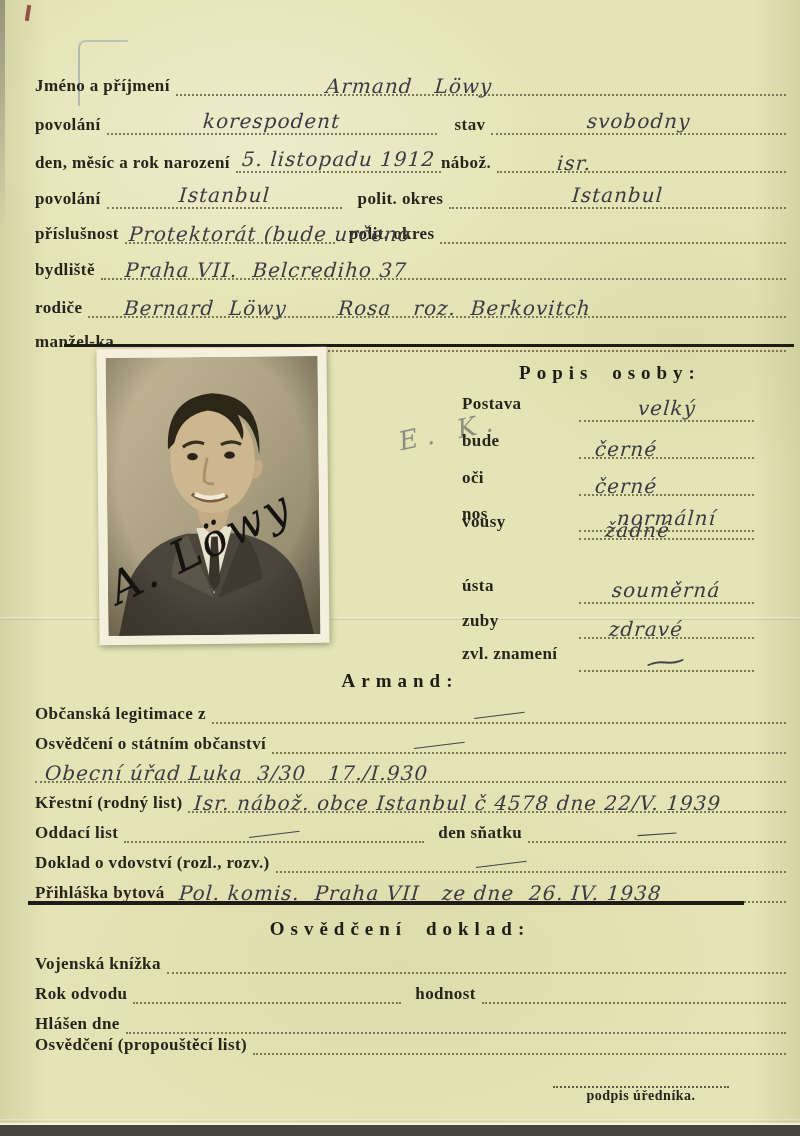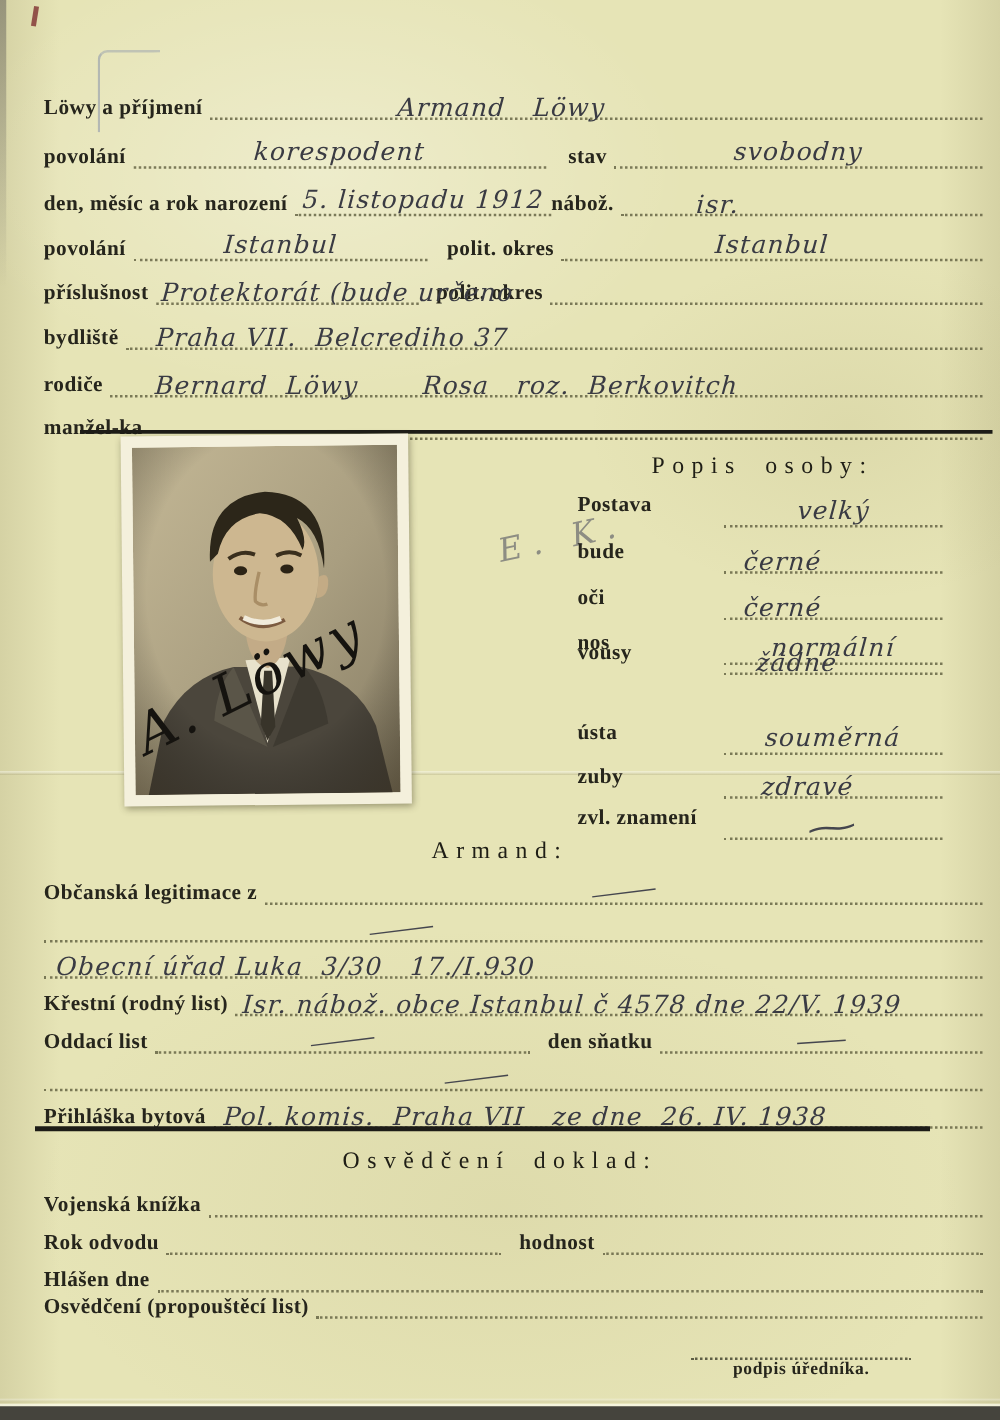--- a/index.html
+++ b/index.html
@@ -32,21 +32,21 @@
     font-family:"DejaVu Serif","Liberation Serif",serif;font-style:italic;
     font-size:20px;color:#3a3b43;letter-spacing:1px;white-space:pre;
     position:relative;top:2px;display:inline-block;transform:skewX(-4deg);
   }
   .hw.left{position:absolute;left:18px;bottom:-4px;top:auto;}
   .dash{
     display:inline-block;font-size:24px;color:#45464e;
     transform:rotate(-7deg) scaleX(2.1);position:relative;top:4px;
   }
   .heading{
-    position:absolute;font-weight:400;font-size:19px;color:#1f1e16;
+    position:absolute;font-weight:700;font-size:19px;color:#1f1e16;
     letter-spacing:6px;word-spacing:8px;text-align:center;white-space:nowrap;
   }
   .rule{position:absolute;background:#1d1c17;}
   .photo{
     position:absolute;left:98px;top:348px;width:212px;height:278px;
     background:#f4f0dc;padding:9px;transform:rotate(-0.6deg);
     box-shadow:1px 2px 6px rgba(60,55,30,0.45);
   }
   .photo svg{display:block;width:100%;height:100%;}
   .photo-sig{
@@ -97,21 +97,21 @@
 </head>
 <body>
 
 <div id="paper"></div>
 <div class="edge-left"></div>
 <div class="mark-red"></div>
 <div class="mark-blue"></div>
 <div class="crease" style="top:617px"></div>
 
 <div class="row" style="top:70px">
-  <span class="lbl">Löwy a příjmení</span>
+  <span class="lbl">Jméno a příjmení</span>
   <span class="seg">
       <span class="hw left" style="left:150px">Armand   Löwy</span>
     </span>
 </div>
 
 <div class="row" style="top:109px">
   <span class="lbl">povolání</span>
   <span class="seg" style="flex:0 0 330px"><span class="hw">korespodent</span></span>
   <span class="lbl" style="padding-left:18px">stav</span>
   <span class="seg"><span class="hw">svobodny</span></span>
@@ -252,40 +252,42 @@
   <span class="seg"><span class="hw dash" style="transform:rotate(-6deg) scaleX(2.4)">~</span></span>
 </div>
 
 <div class="heading" style="left:0;width:800px;top:670px">Armand:</div>
 
 <div class="row" style="top:698px">
   <span class="lbl">Občanská legitimace z</span>
   <span class="seg"><span class="dash">—</span></span>
 </div>
 <div class="row" style="top:728px">
+  <span class="lbl">Osvědčení o státním občanství</span>
   <span class="seg"><span class="dash" style="margin-right:180px">—</span></span>
 </div>
 <div class="row" style="top:757px">
   <span class="seg">
       <span class="hw left" style="left:10px">Obecní úřad Luka  3/30   17./I.930</span>
     </span>
 </div>
 <div class="row" style="top:787px">
   <span class="lbl">Křestní (rodný list)</span>
   <span class="seg">
       <span class="hw left" style="left:6px">Isr. nábož. obce Istanbul č 4578 dne 22/V. 1939</span>
     </span>
 </div>
 <div class="row" style="top:817px">
   <span class="lbl">Oddací list</span>
   <span class="seg" style="flex:0 0 300px"><span class="dash">—</span></span>
   <span class="lbl" style="padding-left:14px">den sňatku</span>
   <span class="seg"><span class="dash" style="transform:rotate(-4deg) scaleX(1.6)">—</span></span>
 </div>
 <div class="row" style="top:847px">
+  <span class="lbl">Doklad o vdovství (rozl., rozv.)</span>
   <span class="seg"><span class="dash" style="margin-right:60px">—</span></span>
 </div>
 <div class="row" style="top:877px">
   <span class="lbl">Přihláška bytová</span>
   <span class="seg">
       <span class="hw left" style="left:8px">Pol. komis.  Praha VII   ze dne  26. IV. 1938</span>
     </span>
 </div>
 
 <div class="rule" style="top:901px;left:28px;width:716px;height:4px"></div>

